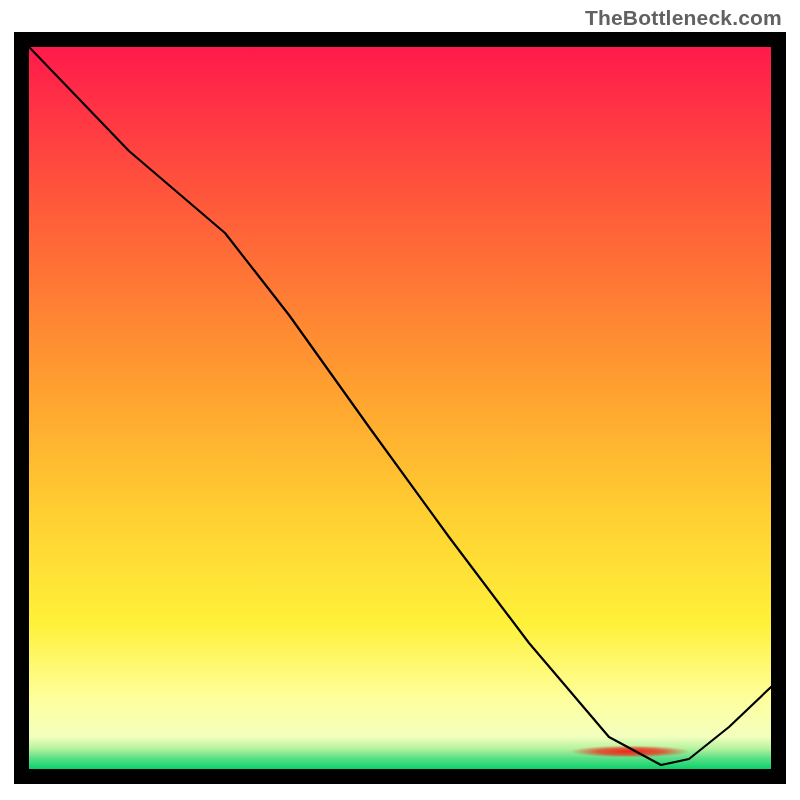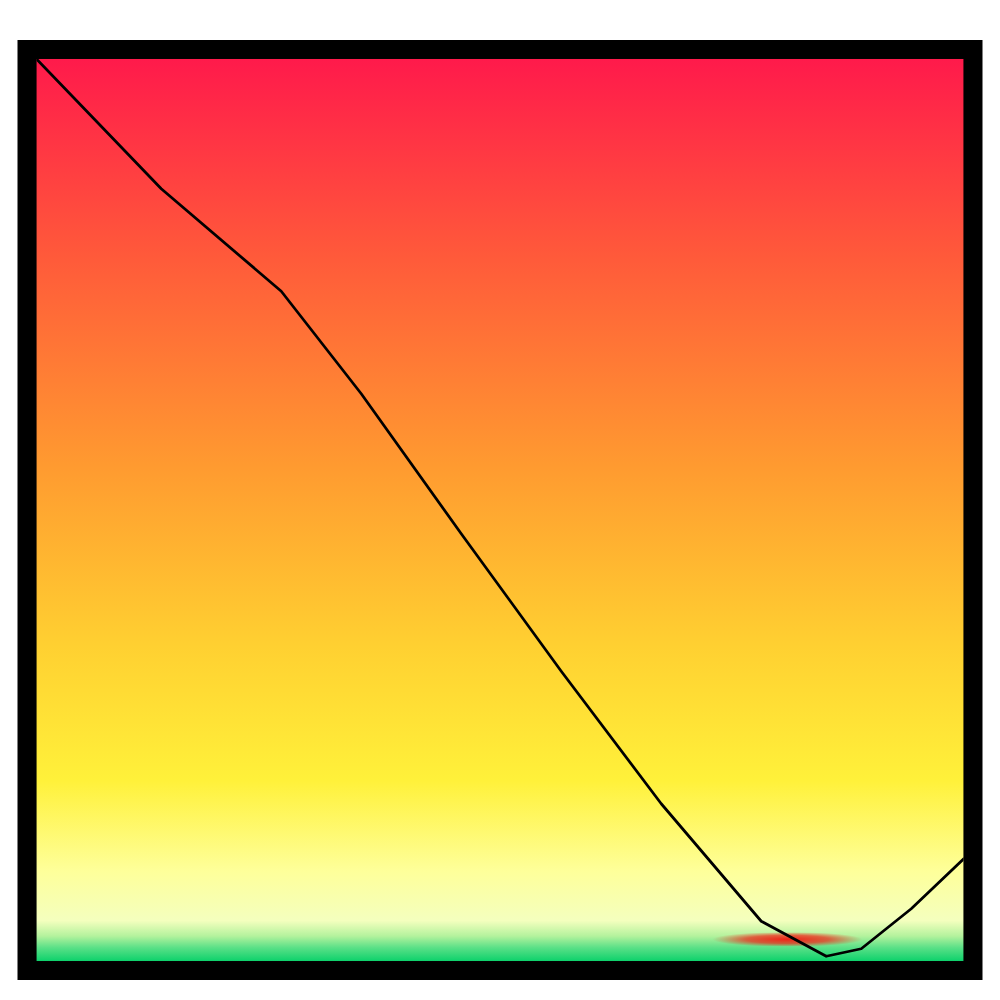--- a/index.html
+++ b/index.html
@@ -55,20 +55,21 @@
     height: 11px;
     background: radial-gradient(ellipse 60px 6px at center, rgba(255,0,0,0.85) 0%, rgba(255,0,0,0.6) 55%, rgba(255,0,0,0.0) 100%);
     pointer-events: none;
   }
 </style>
 </head>
 <body>
 
 <div class="stage">
 
+  <div class="watermark">TheBottleneck.com</div>
 
   <div class="chart-frame">
     <div class="plot-area">
 
       <svg class="gradient-bg" width="742" height="722">
         <defs>
           <linearGradient id="gbg" x1="0" y1="0" x2="0" y2="1">
               <stop offset="0%" stop-color="#ff1a4b"></stop>
               <stop offset="22%" stop-color="#ff5a3a"></stop>
               <stop offset="45%" stop-color="#ff9a30"></stop>

